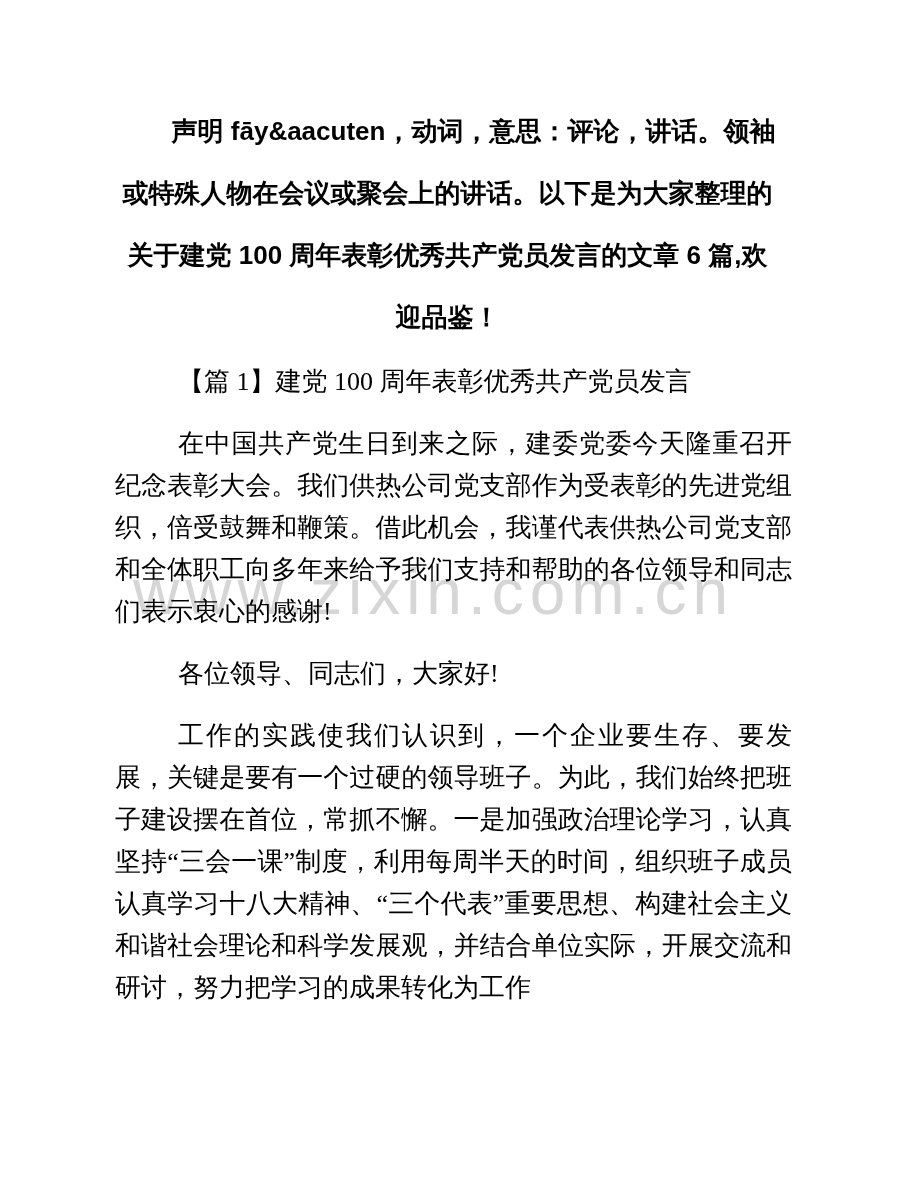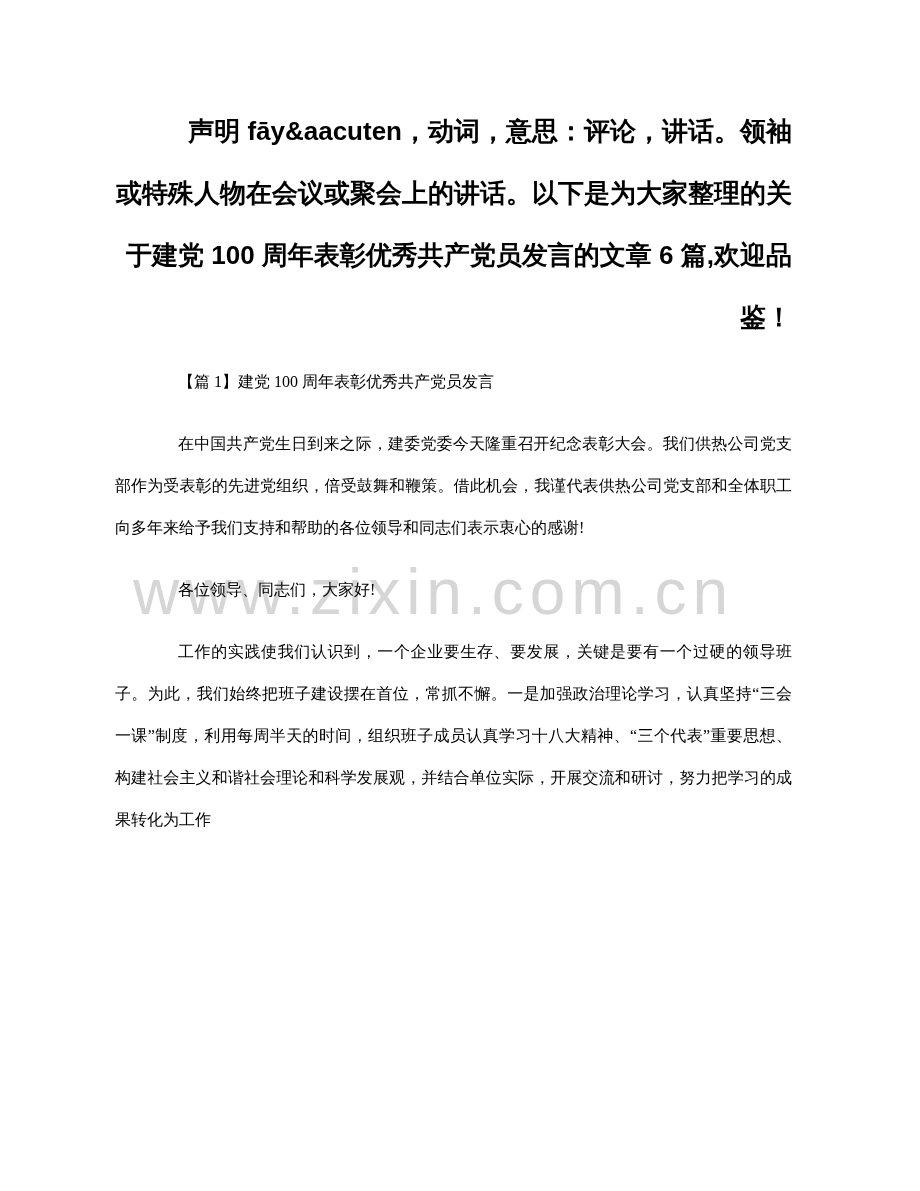--- a/index.html
+++ b/index.html
@@ -29,36 +29,36 @@
     line-height: 1;
     letter-spacing: 6px;
     color: #d6d6d6;
     white-space: nowrap;
     user-select: none;
   }
   .para {
     position: relative;
     z-index: 1;
     margin: 0 0 20px 0;
-    font-size: 16px;
+    font-size: 26px;
     line-height: 42px;
     text-align: justify;
     text-justify: inter-ideograph;
     text-indent: 63px;
     word-break: break-all;
   }
   .intro {
     position: relative;
     z-index: 1;
-    margin: 0 0 13px 0;
+    margin: 0 12px 13px 0;
     font-family: "Liberation Sans", sans-serif;
     font-weight: bold;
     font-size: 26px;
     line-height: 62px;
-    text-align: right;
+    text-align: center;
     text-indent: 2em;
   }
   .heading {
     text-align: left;
   }
 </style>
 </head>
 <body>
 
 <div class="page">

